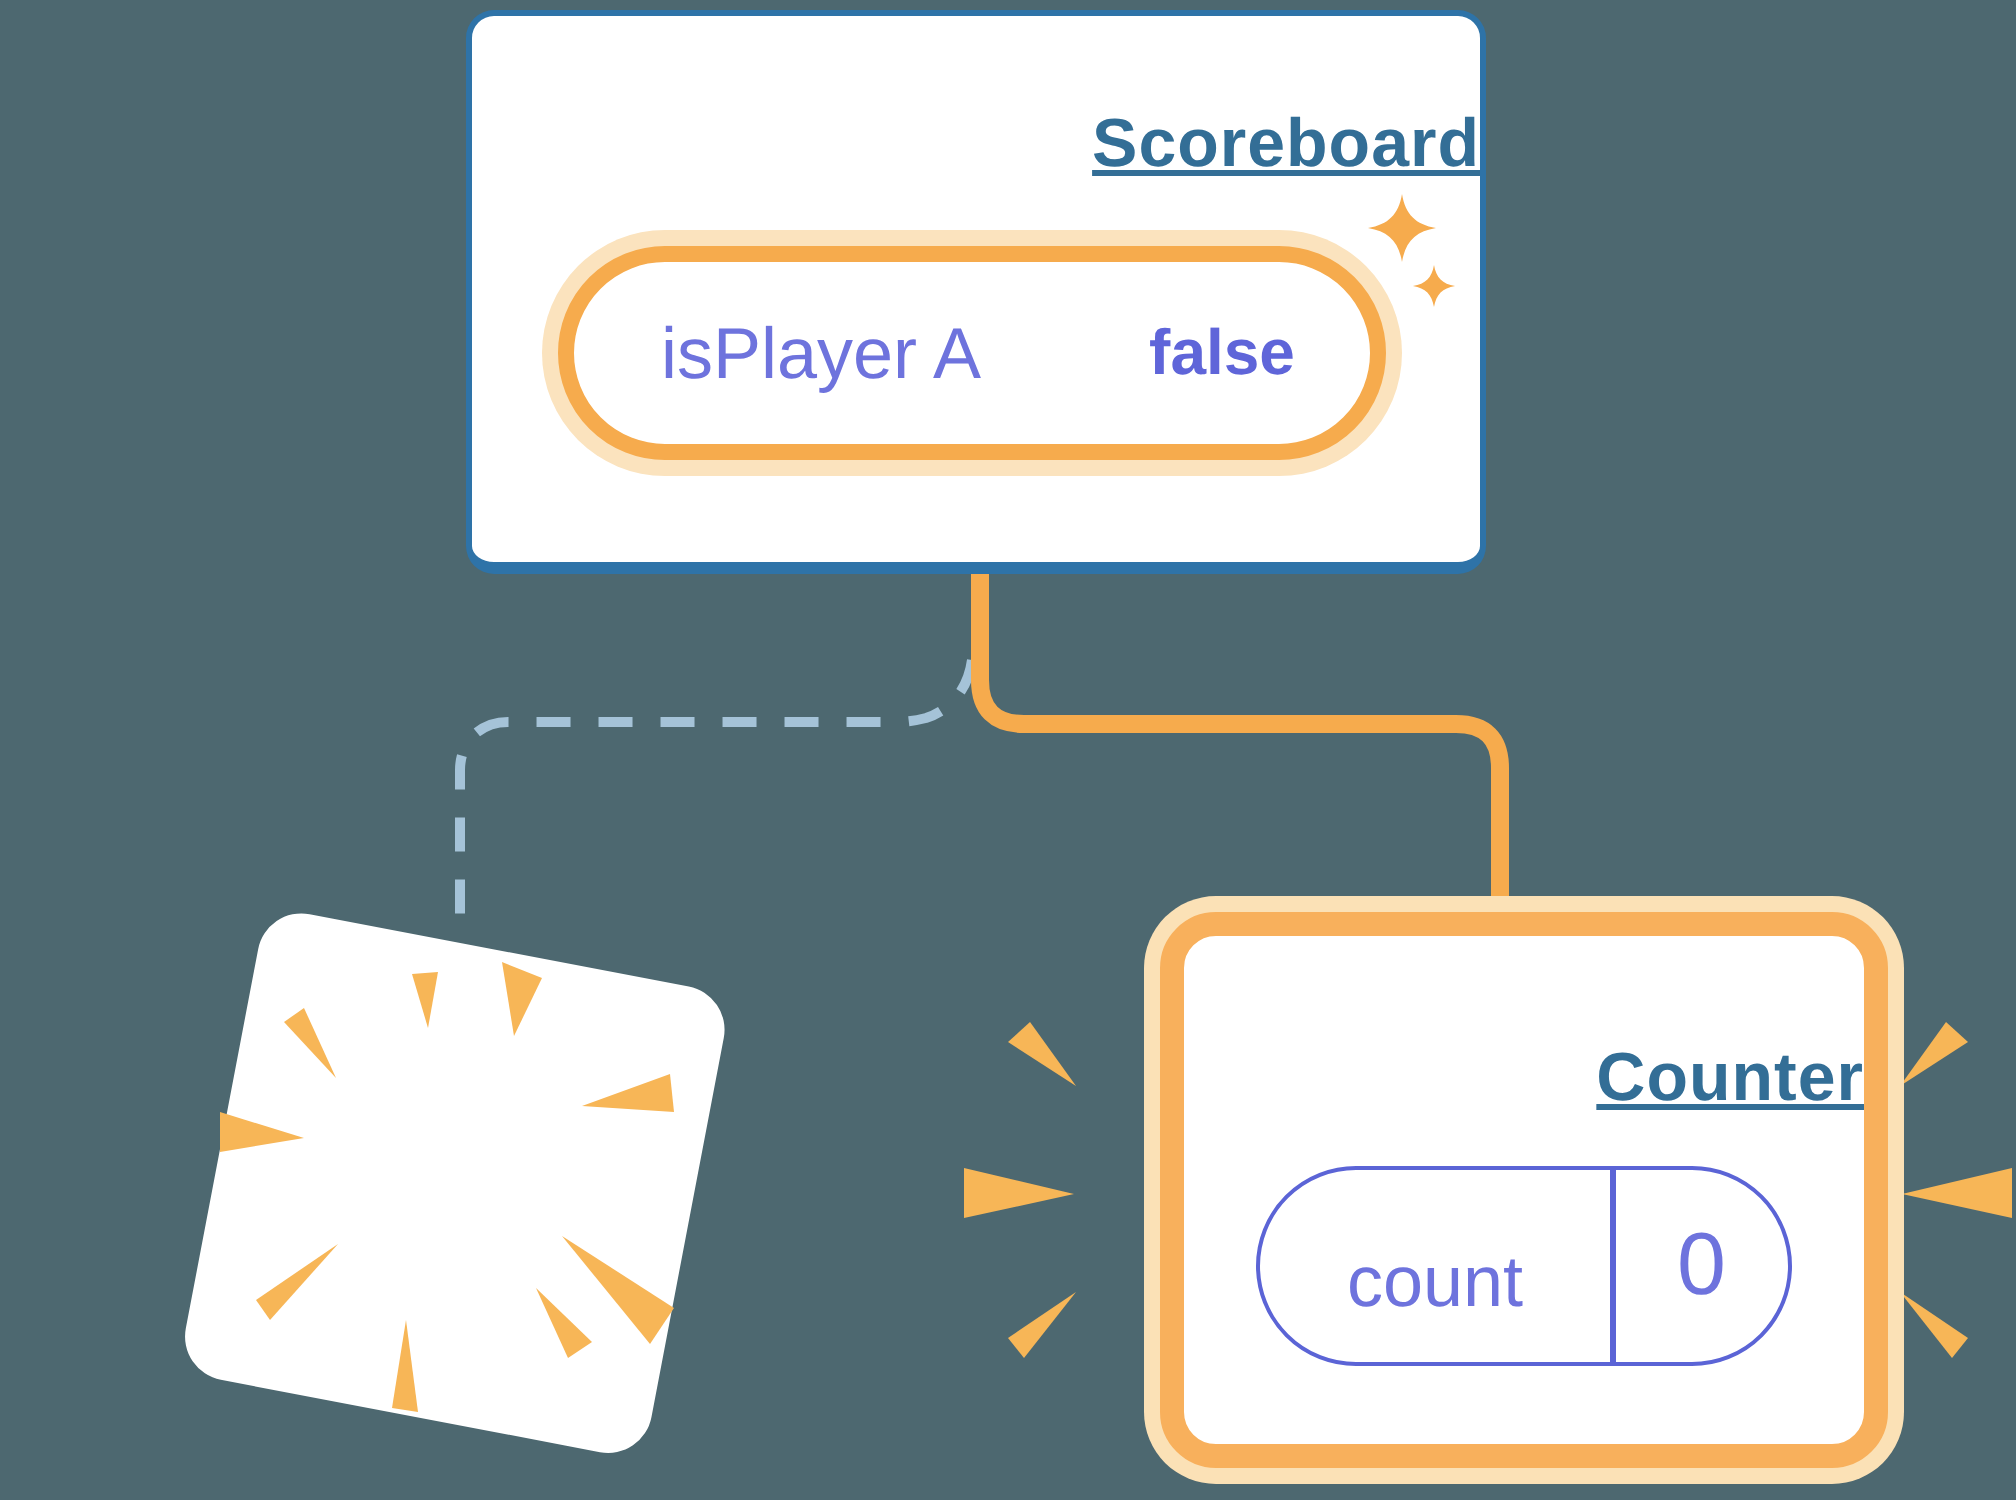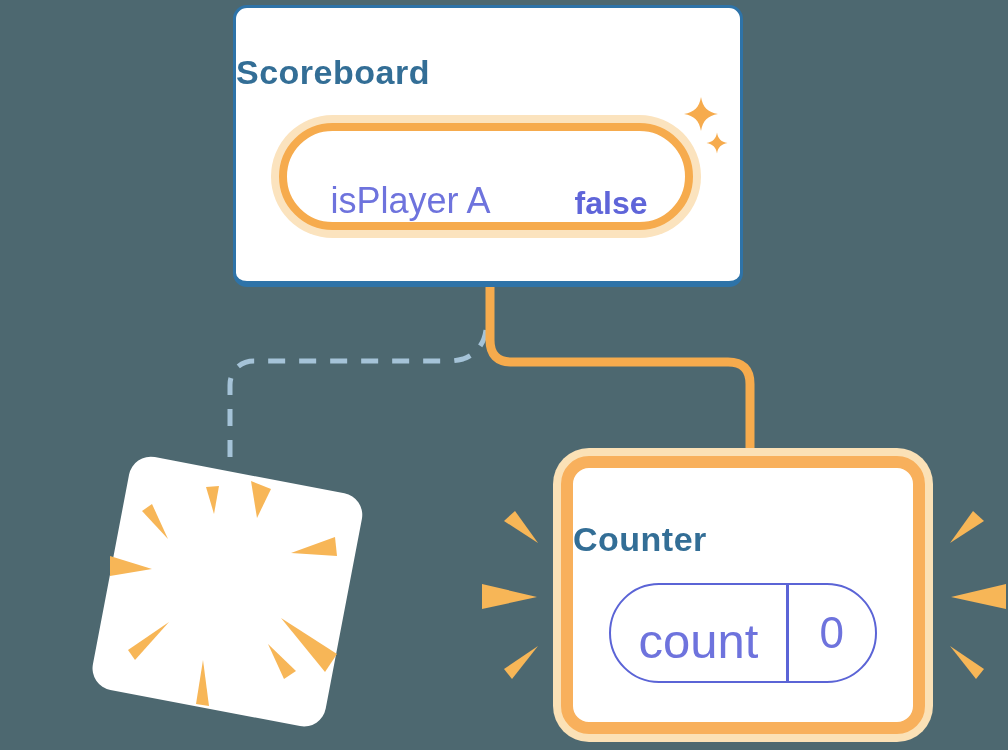--- a/index.html
+++ b/index.html
@@ -11,45 +11,45 @@
   html,body{margin:0;padding:0;}
   body{font-family:"Liberation Sans", sans-serif; background:var(--bg);}
   .canvas{position:relative; width:1008px; height:750px; background:var(--bg); overflow:hidden;}
   .layer{position:absolute; left:0; top:0; width:1008px; height:750px; pointer-events:none;}
   .underlay{z-index:0;}
   .overlay{z-index:3;}
 
   .card{position:absolute; background:var(--card-bg); z-index:1; box-sizing:border-box;}
   .scoreboard{left:233px; top:5px; width:510px; height:282px;
     border:3px solid var(--card-border); border-bottom-width:6px; border-radius:14px;}
-  .card-title{width:100%; text-align:left; font-size:34px; font-weight:600;
-    color:var(--title); letter-spacing:0.5px;}
+  .card-title{width:100%; text-align:right; font-size:34px; font-weight:600;
+    color:var(--title); letter-spacing:0.5px;text-decoration:underline;}
   .scoreboard .card-title{margin-top:45px;}
 
   .pill-glow{position:absolute; background:var(--orange-glow); border-radius:64px;
     padding:8px; box-sizing:border-box;}
   .sb-pill{left:38px; top:104px; width:430px; height:123px;}
   .pill-body{width:100%; height:100%; box-sizing:border-box; background:var(--card-bg);
-    border:8px solid var(--orange); border-radius:56px; display:flex; align-items:flex-end; overflow:hidden;}
+    border:8px solid var(--orange); border-radius:56px; display:flex; align-items:center; overflow:hidden;}
   .pill-cell{display:flex; align-items:center; justify-content:center;}
   .sb-name{width:247px; font-size:36px; color:var(--purple);}
   .sb-divider{width:3px; background:var(--orange); flex:none;}
   .sb-value{flex:1; font-size:32px; font-weight:700; color:var(--purple-bold);}
 
-  .counter{left:553px; top:448px; width:380px; height:294px;
+  .counter{left:572px; top:448px; width:380px; height:294px;
     background:var(--orange-glow2); border-radius:36px; padding:8px; z-index:1; position:absolute;
     box-sizing:border-box;}
   .counter-body{width:100%; height:100%; box-sizing:border-box; background:var(--card-bg);
     border:12px solid var(--orange-deep); border-radius:28px; position:relative;}
   .counter .card-title{margin-top:52px;}
 
   .ct-pill{position:absolute; left:36px; top:115px; width:268px; height:100px;
     box-sizing:border-box; border:2.5px solid var(--pill-purple); border-radius:52px;
     background:var(--card-bg); display:flex; align-items:stretch; overflow:hidden;}
-  .ct-name{width:175px; font-size:49px; color:var(--purple);margin-top:16px;}
+  .ct-name{width:175px; font-size:36px; color:var(--purple);margin-top:16px;}
   .ct-divider{width:2.5px; background:var(--pill-purple); flex:none;}
   .ct-value{flex:1; font-size:44px; color:var(--purple);}
 </style>
 </head>
 <body>
 
 <div class="canvas">
 
   <svg class="layer underlay" viewBox="0 0 1008 750">
 

